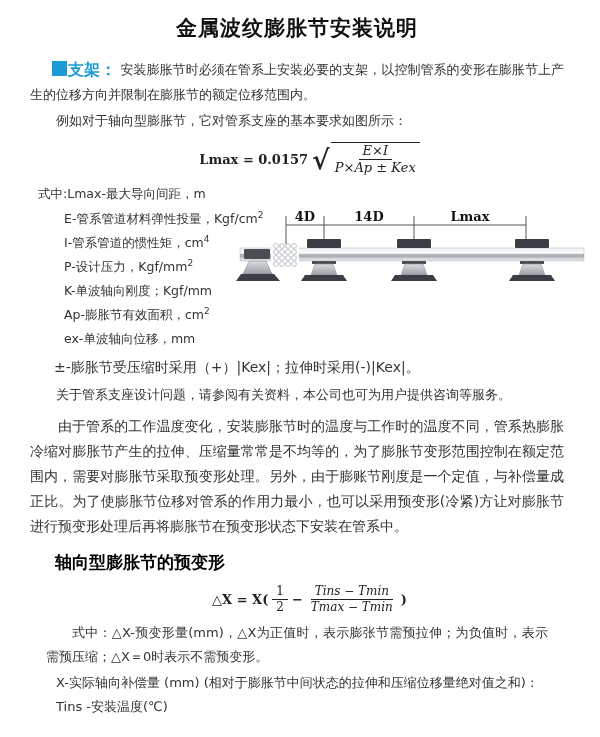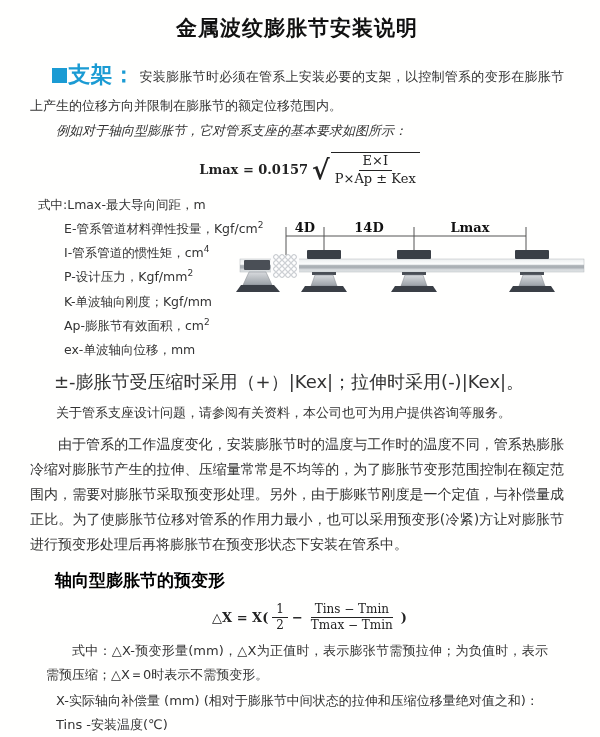--- a/index.html
+++ b/index.html
@@ -12,46 +12,46 @@
   .title{
     text-align:center;font-size:21px;font-weight:bold;color:#111;
     margin:4px 0 14px 0;letter-spacing:1px;
   }
   .sec-head-inline{font-size:13px;line-height:1.75;text-align:justify;margin:0;}
   .marker{
     display:inline-block;width:15px;height:15px;background:#1b9bd3;
     vertical-align:-2px;margin:0 1px 0 22px;
   }
   .marker2{margin-left:0;}
-  .sec-label{color:#1b9bd3;font-weight:bold;font-size:22px;vertical-align:-1px;}
-  .body-text{font-size:13px;line-height:1.78;font-style:italic;}
+  .sec-label{color:#1b9bd3;font-weight:bold;font-size:16px;vertical-align:-1px;}
+  .body-text{font-size:13px;line-height:1.78;}
   .indent{ text-indent:2em; margin:2px 0;}
   .para{font-size:14px;line-height:1.78;text-align:justify;text-indent:2em;margin:4px 0 0 0;}
   
   .formula{
     text-align:center;font-family:"DejaVu Serif","Liberation Serif",serif;
     font-size:13px;color:#222;margin:10px 0 6px 0;
   }
   .formula .row{display:inline-flex;align-items:center;gap:4px;margin-left:25px;}
   .f-bold{font-weight:bold;}
-  .f-ital{}
+  .f-ital{font-style:italic;}
   .radical{font-size:27px;font-weight:bold;line-height:1;margin-right:-3px;}
   .rootbox{display:inline-flex;flex-direction:column;align-items:center;border-top:1.5px solid #222;}
   .frac{display:inline-flex;flex-direction:column;align-items:center;line-height:1.25;}
   .frac .num{border-bottom:1px solid #222;padding:0 4px;}
   .frac .den{padding:0 4px;}
   .small-frac{font-size:12px;}
   
   .defzone{position:relative;height:172px;margin-top:4px;}
   .deflist{font-size:12.5px;line-height:1.92;}
   .defline0{margin-left:8px;}
   .defline{margin-left:34px;}
   sup{font-size:9px;}
   .diagram{position:absolute;top:26px;right:-24px;}
-  .fullnote{font-size:18px;line-height:1.9;margin:0 0 0 24px;}
+  .fullnote{font-size:14px;line-height:1.9;margin:0 0 0 24px;}
   .consult{font-size:13px;margin:2px 0 8px 0;text-indent:2em;line-height:1.8;}
   .sec2-head{margin-top:18px;font-size:13px;}
   .subhead{
     color:#000000;font-weight:bold;font-size:17px;margin:12px 0 4px 25px;
   }
   .notes{font-size:13px;line-height:1.85;}
   .note-indent{margin-left:2em;}
   .wrapnote{text-indent:2em;text-align:justify;margin:2px 16px;}
 </style>
 </head>

